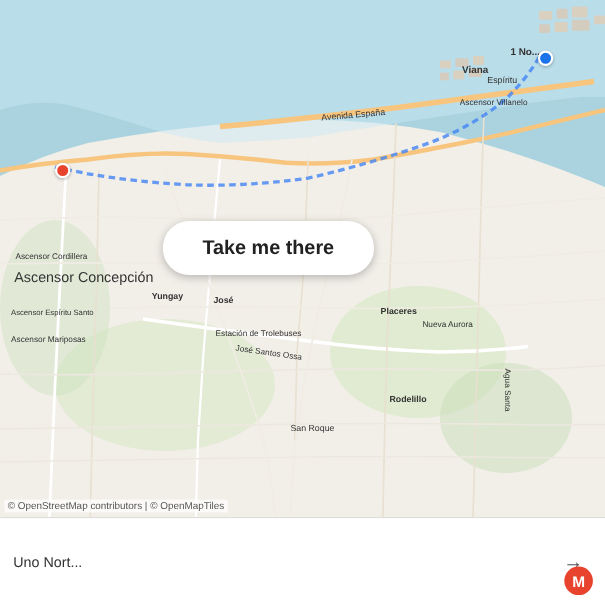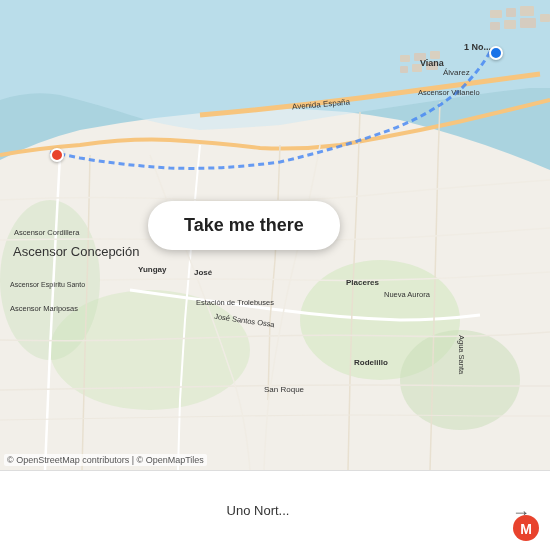--- a/index.html
+++ b/index.html
@@ -199,21 +199,21 @@
     <rect x="414" y="53" width="12" height="8" fill="#d5ccc0" rx="1"></rect>
     <rect x="430" y="51" width="10" height="8" fill="#d9d0c0" rx="1"></rect>
     <rect x="400" y="66" width="8" height="7" fill="#d5ccc0" rx="1"></rect>
     <rect x="412" y="64" width="10" height="8" fill="#d9d0c0" rx="1"></rect>
     <rect x="426" y="62" width="12" height="8" fill="#d5ccc0" rx="1"></rect>
 
   </svg>
 
   <div class="map-label" style="top:42px;left:464px;font-size:9px;font-weight:bold;">1 No...</div>
   <div class="map-label" style="top:58px;left:420px;font-size:9px;font-weight:bold;">Viana</div>
-  <div class="map-label" style="top:68px;left:443px;font-size:8px;">Álvarez</div>
+  <div class="map-label" style="top:68px;left:443px;font-size:8px;">Espíritu</div>
   <div class="map-label" style="top:88px;left:418px;font-size:7.5px;">Ascensor Villanelo</div>
   <div class="map-label" style="top:100px;left:292px;font-size:8px;transform:rotate(-5deg);">Avenida España</div>
   <div class="map-label" style="top:228px;left:14px;font-size:7.5px;">Ascensor Cordillera</div>
   <div class="map-label" style="top:244px;left:13px;font-size:13px;">Ascensor Concepción</div>
   <div class="map-label" style="top:265px;left:138px;font-size:8px;font-weight:bold;">Yungay</div>
   <div class="map-label" style="top:268px;left:194px;font-size:8px;font-weight:bold;">José</div>
   <div class="map-label" style="top:280px;left:10px;font-size:7px;line-height:1.3;">Ascensor
 Espíritu Santo</div>
   <div class="map-label" style="top:298px;left:196px;font-size:7.5px;line-height:1.3;">Estación de
 Trolebuses</div>
@@ -228,21 +228,21 @@
   <div class="origin-marker" style="top:46px;left:489px;"></div>
 
   <div class="dest-marker" style="top:148px;left:50px;"></div>
 
   <button id="take-me-there-btn">Take me there</button>
 
   <div class="osm-attribution">© OpenStreetMap contributors | © OpenMapTiles</div>
 </div>
 
 <div id="bottom-bar">
-  <div style="display:flex;align-items:center;flex:1;min-width:0;text-align:center;">
+  <div style="display:flex;align-items:center;flex:1;min-width:0;">
     <span class="route-from">Uno Nort...</span>
     <span class="arrow-icon">→</span>
   </div>
   <div id="moovit-logo">
     <svg width="28" height="28" viewBox="0 0 28 28" xmlns="http://www.w3.org/2000/svg">
       <circle cx="14" cy="14" r="13" fill="#e8432d"></circle>
       <text x="14" y="20" font-size="14" font-weight="bold" fill="white" text-anchor="middle" font-family="Arial">M</text>
     </svg>
   </div>
 </div>

